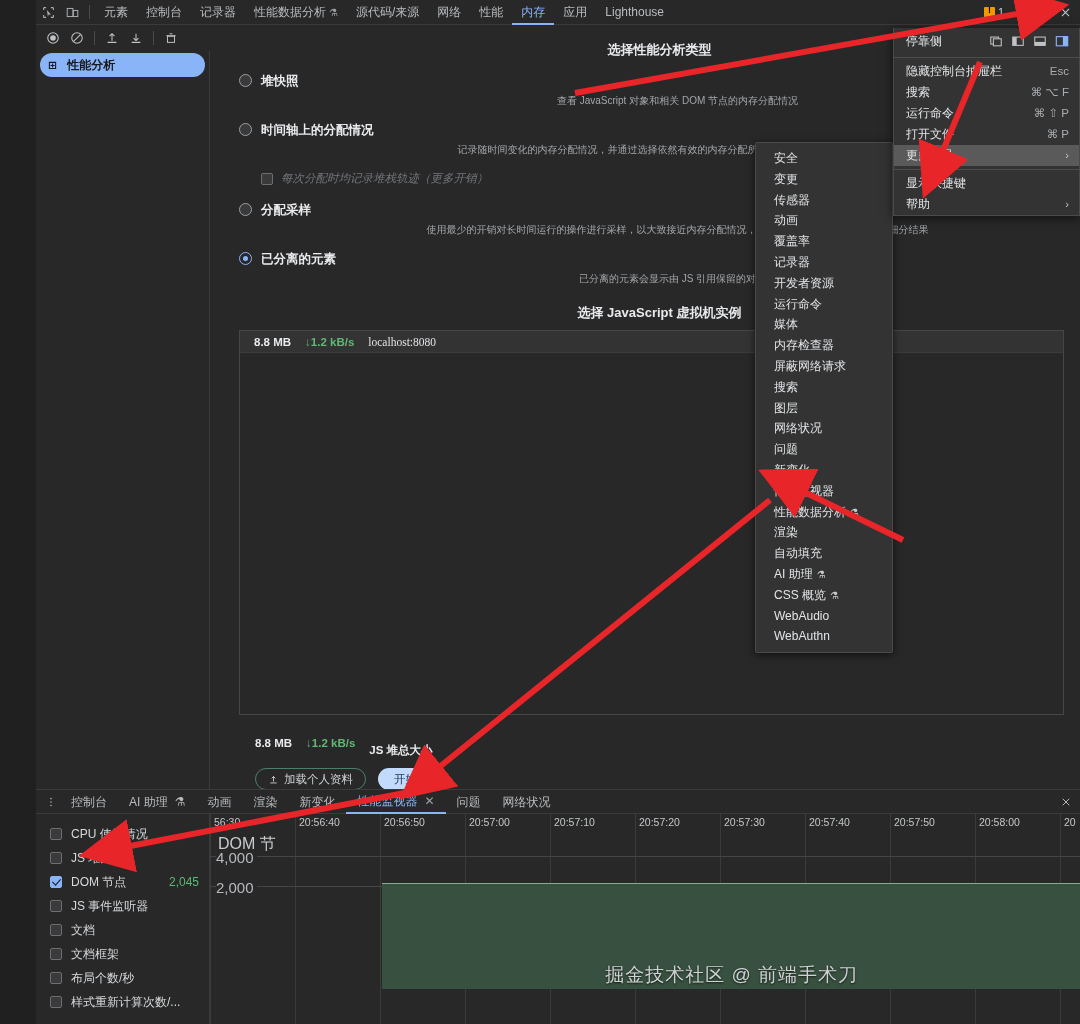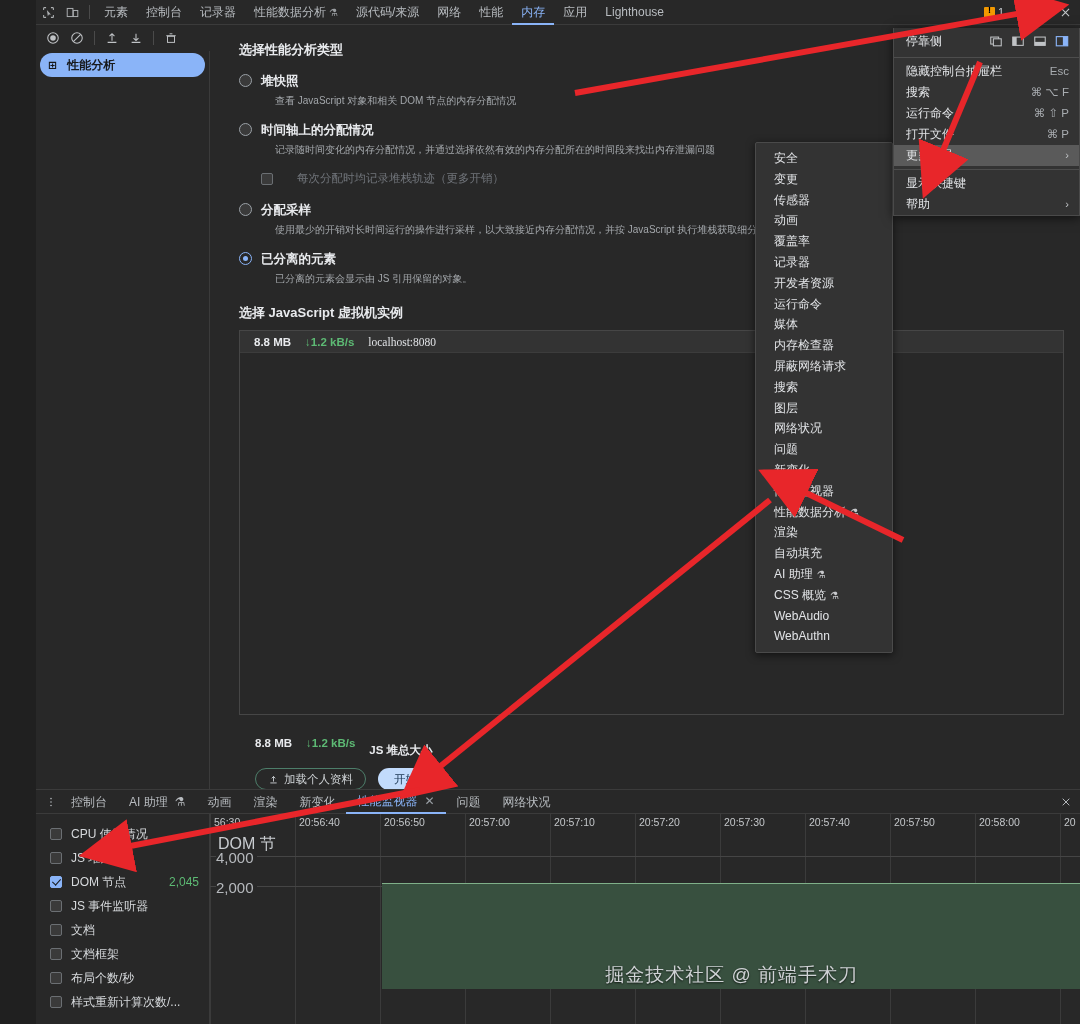--- a/index.html
+++ b/index.html
@@ -42,32 +42,32 @@
 
   
   .sidelist{position:absolute;left:0;top:51px;width:174px;bottom:235px;background:#282828;
             border-right:1px solid #3b3b3b;padding-top:2px;}
   .side-item{margin:0 4px;height:24px;border-radius:12px;display:flex;align-items:center;
              padding:0 8px;gap:10px;background:#8ab4f8;color:#17191c;font-weight:bold;font-size:12px;}
   .side-item .ico{font-size:11px;}
 
   
   .panel{position:absolute;left:174px;top:25px;right:0;bottom:235px;background:#282828;
-         overflow:hidden;padding:16px 0 0 29px;}
+         overflow:hidden;padding:16px 0 0 29px;text-align:center;}
   .sect-title{font-size:13px;font-weight:bold;color:#e8eaed;margin-bottom:14px;}
   .opt{margin-bottom:3px;}
   .opt-row{display:flex;align-items:flex-start;gap:9px;}
   .radio{width:13px;height:13px;border-radius:50%;border:1.5px solid #9aa0a6;margin-top:1px;flex:none;
          background:#3a3a3a;}
   .radio.sel{border-color:#8ab4f8;background:#282828;position:relative;}
   .radio.sel::after{content:"";position:absolute;left:2.5px;top:2.5px;width:5px;height:5px;
          border-radius:50%;background:#8ab4f8;}
   .opt-label{font-size:12.5px;font-weight:bold;color:#e8eaed;}
   .opt-desc{font-size:10px;color:#a3a7ab;margin:4px 0 14px 36px;line-height:1.4;}
-  .sub-check{display:flex;align-items:center;gap:24px;margin:0 0 16px 22px;}
+  .sub-check{display:flex;align-items:center;gap:8px;margin:0 0 16px 22px;font-style:italic;}
   .chk{width:12px;height:12px;border:1.5px solid #6b6f73;border-radius:2px;background:#3a3a3a;flex:none;}
   .sub-check .lbl{font-size:11.5px;color:#70747a;}
 
   .sect-title2{font-size:13px;font-weight:bold;color:#e8eaed;margin:18px 0 8px 0;}
 
   .vmbox{margin-right:16px;border:1px solid #464646;background:#282828;height:385px;position:relative;}
   .vmrow{height:22px;background:#333333;display:flex;align-items:center;gap:14px;padding:0 14px;
          font-size:11.5px;border-bottom:1px solid #3c3c3c;}
   .vm-size{color:#e8eaed;font-weight:bold;}
   .vm-rate{color:#5dba74;font-weight:bold;}

